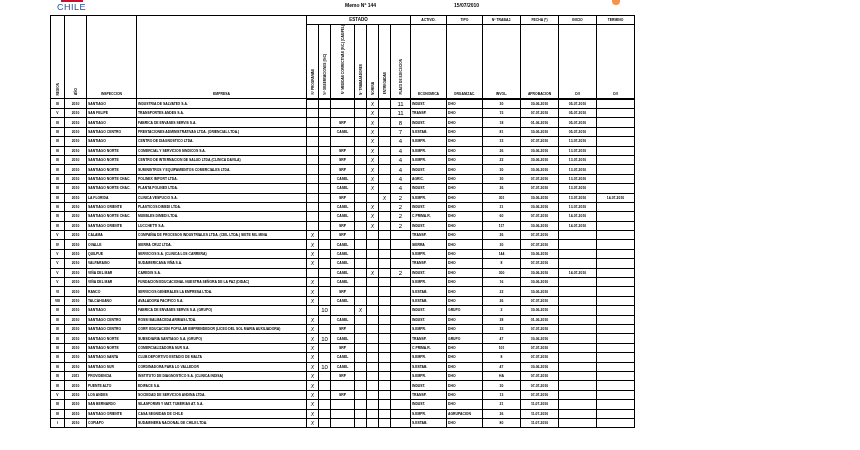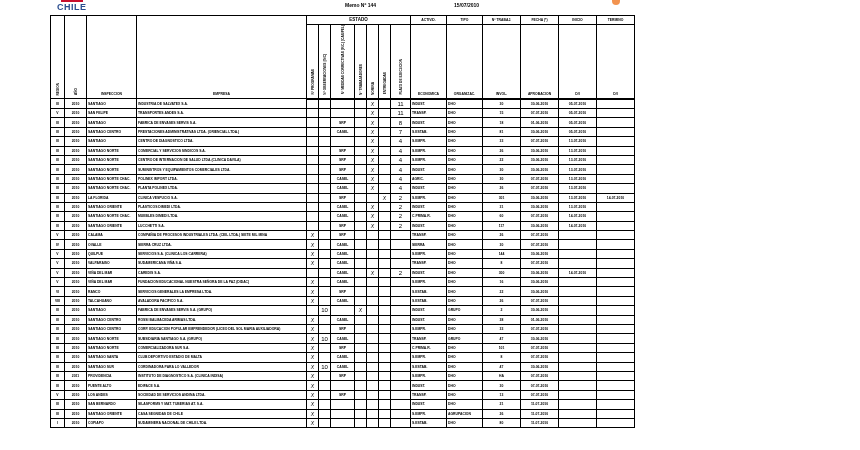--- a/index.html
+++ b/index.html
@@ -1,17 +1,17 @@
 <!DOCTYPE html>
 <html><head>
 <meta charset="utf-8">
 <style>
   html, body { margin:0; padding:0; background:#ffffff; }
   body { width:860px; height:450px; position:relative; overflow:hidden; font-family:"Liberation Sans", sans-serif; color:#000; }
-  .logo { position:absolute; left:57px; top:0px; font-size:9px; font-weight:bold; color:#2a4d8f; letter-spacing:0.5px; }
+  .logo { position:absolute; left:57px; top:0px; font-size:9px; font-weight:normal; color:#2a4d8f; letter-spacing:0.5px; }
   .logo .top { display:block; height:2px; width:22px; background:#c8102e; margin:0 auto 0 4px; }
   .memo { position:absolute; left:345px; top:2px; font-size:5px; font-weight:bold; }
   .date { position:absolute; left:454px; top:2px; font-size:5px; font-weight:bold; }
   .flame { position:absolute; left:612px; top:0px; width:8px; height:5px; background:#f08030; border-radius:0 0 6px 6px; opacity:0.85; }
   table.grid { position:absolute; left:50px; top:15px; border-collapse:collapse; table-layout:fixed; font-size:3.4px; font-weight:bold; }
   table.grid td, table.grid th { border:0.8px solid #000; padding:0 1px; overflow:hidden; white-space:nowrap; height:8.4px; line-height:8px; }
   table.grid th { font-weight:bold; vertical-align:bottom; text-align:center; }
   .hdr-row1 th { height:8px; vertical-align:middle; }
   .hdr-row2 th { height:64px; }
   .vert { writing-mode:vertical-rl; transform:rotate(180deg); display:inline-block; font-size:3.2px; line-height:4px; white-space:nowrap; }

